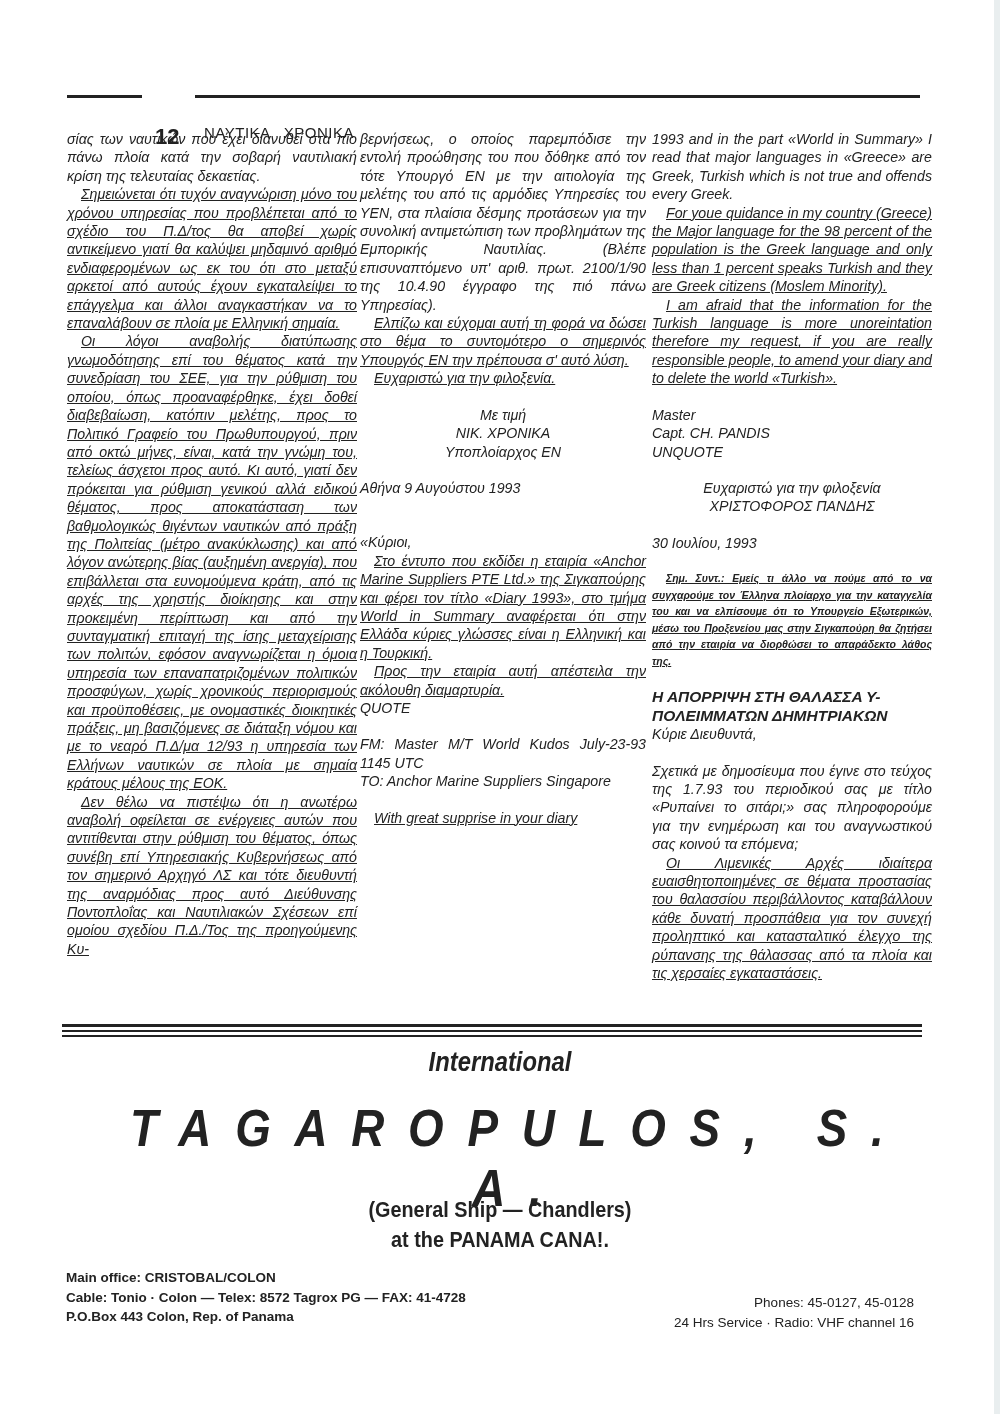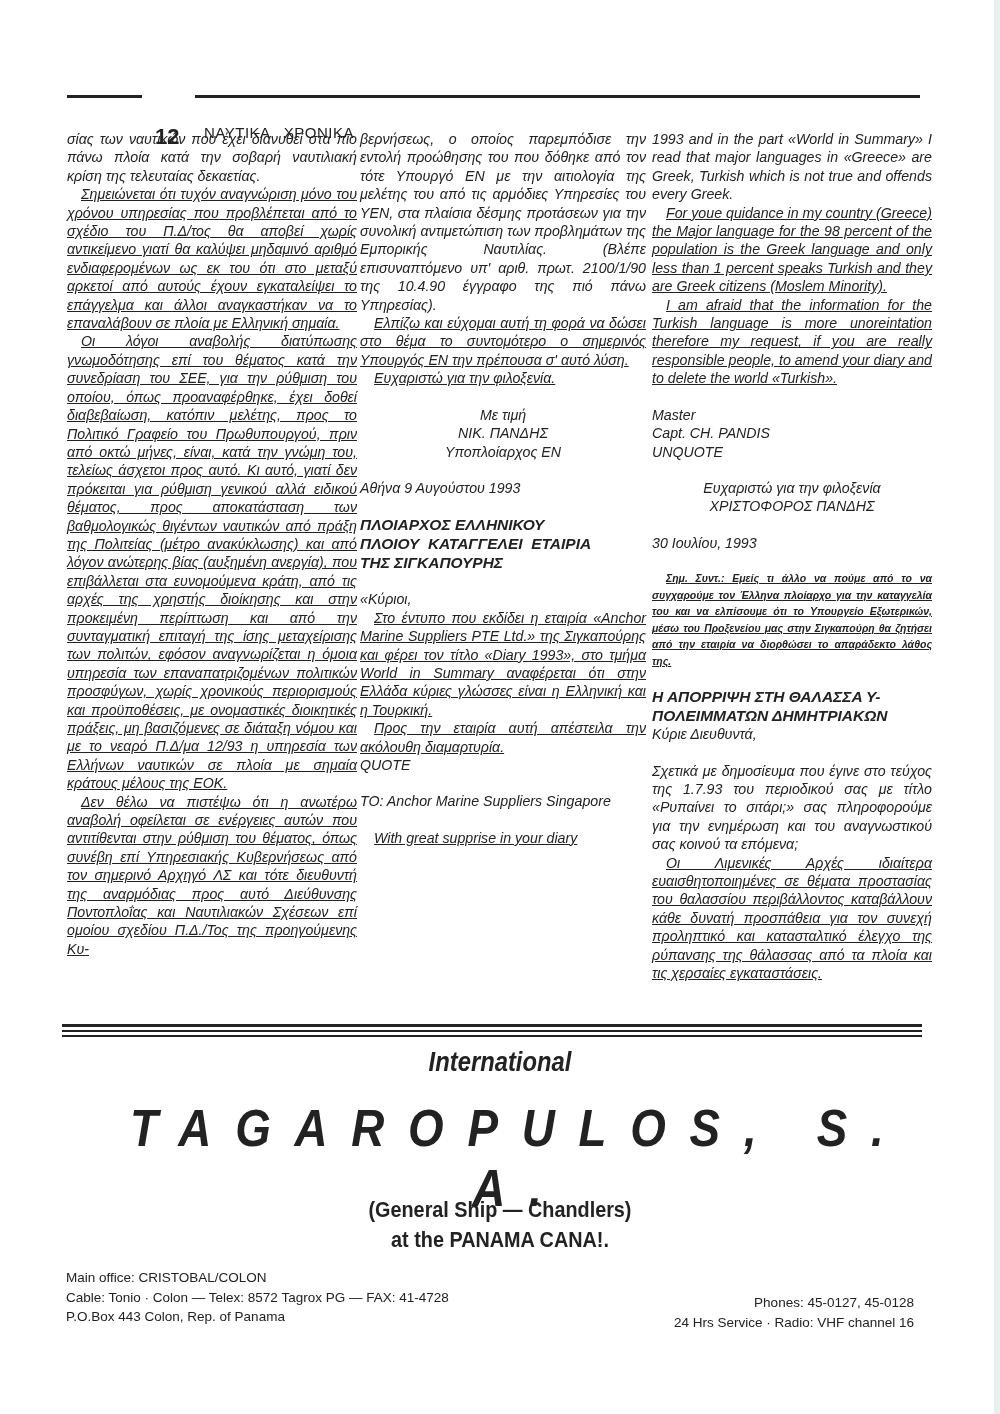--- a/index.html
+++ b/index.html
@@ -35,21 +35,21 @@
   .footer-rule { position: absolute; left: 62px; width: 860px; background: #222; }
   .fr1 { top: 1024px; height: 3px; }
   .fr2 { top: 1030px; height: 2px; }
   .fr3 { top: 1035px; height: 2px; }
 
   .ad { position: absolute; left: 0; width: 1000px; text-align: center; color: #222; }
   .ad-intl { top: 1046px; font-size: 28px; font-style: italic; font-weight: bold; transform: scaleX(0.85); }
   .ad-name { top: 1098px; font-size: 52px; font-style: italic; font-weight: bold; letter-spacing: 27px; transform: scaleX(0.88); padding-left: 20px; }
   .ad-sub1 { top: 1197px; font-size: 22px; font-weight: bold; transform: scaleX(0.9); }
   .ad-sub2 { top: 1227px; font-size: 22px; font-weight: bold; transform: scaleX(0.9); }
-  .ad-left { position: absolute; left: 66px; top: 1268px; font-size: 13.5px; font-weight: normal; line-height: 19.5px; color: #222; }
+  .ad-left { position: absolute; left: 66px; top: 1268px; font-size: 13.5px; font-weight: bold; line-height: 19.5px; color: #222; }
   .ad-right { position: absolute; right: 86px; top: 1293px; font-size: 13.5px; line-height: 20px; text-align: right; color: #222; }
 </style>
 </head>
 <body>
 
 <div class="page-edge"></div>
 
 <div>
   <div class="hdr-rule-left"></div>
   <div class="hdr-num">12</div>
@@ -63,36 +63,32 @@
   <p class="ind">Οι λόγοι αναβολής διατύπωσης γνωμοδότησης επί του θέματος κατά την συνεδρίαση του ΣΕΕ, για την ρύθμιση του οποίου, όπως προαναφέρθηκε, έχει δοθεί διαβεβαίωση, κατόπιν μελέτης, προς το Πολιτικό Γραφείο του Πρωθυπουργού, πριν από οκτώ μήνες, είναι, κατά την γνώμη του, τελείως άσχετοι προς αυτό. Κι αυτό, γιατί δεν πρόκειται για ρύθμιση γενικού αλλά ειδικού θέματος, προς αποκατάσταση των βαθμολογικώς θιγέντων ναυτικών από πράξη της Πολιτείας (μέτρο ανακύκλωσης) και από λόγον ανώτερης βίας (αυξημένη ανεργία), που επιβάλλεται στα ευνομούμενα κράτη, από τις αρχές της χρηστής διοίκησης και στην προκειμένη περίπτωση και από την συνταγματική επιταγή της ίσης μεταχείρισης των πολιτών, εφόσον αναγνωρίζεται η όμοια υπηρεσία των επαναπατριζομένων πολιτικών προσφύγων, χωρίς χρονικούς περιορισμούς και προϋποθέσεις, με ονομαστικές διοικητικές πράξεις, μη βασιζόμενες σε διάταξη νόμου και με το νεαρό Π.Δ/μα 12/93 η υπηρεσία των Ελλήνων ναυτικών σε πλοία με σημαία κράτους μέλους της ΕΟΚ.</p>
   <p class="ind">Δεν θέλω να πιστέψω ότι η ανωτέρω αναβολή οφείλεται σε ενέργειες αυτών που αντιτίθενται στην ρύθμιση του θέματος, όπως συνέβη επί Υπηρεσιακής Κυβερνήσεως από τον σημερινό Αρχηγό ΛΣ και τότε διευθυντή της αναρμόδιας προς αυτό Διεύθυνσης Ποντοπλοΐας και Ναυτιλιακών Σχέσεων επί ομοίου σχεδίου Π.Δ./Τος της προηγούμενης Κυ-</p>
 </div>
 
 <div id="col2" class="col">
   <p>βερνήσεως, ο οποίος παρεμπόδισε την εντολή προώθησης του που δόθηκε από τον τότε Υπουργό ΕΝ με την αιτιολογία της μελέτης του από τις αρμόδιες Υπηρεσίες του ΥΕΝ, στα πλαίσια δέσμης προτάσεων για την συνολική αντιμετώπιση των προβλημάτων της Εμπορικής Ναυτιλίας. (Βλέπε επισυναπτόμενο υπ' αριθ. πρωτ. 2100/1/90 της 10.4.90 έγγραφο της πιό πάνω Υπηρεσίας).</p>
   <p class="ind">Ελπίζω και εύχομαι αυτή τη φορά να δώσει στο θέμα το συντομότερο ο σημερινός Υπουργός ΕΝ την πρέπουσα σ' αυτό λύση.</p>
   <p class="ind">Ευχαριστώ για την φιλοξενία.</p>
   <div class="gap"></div>
   <p class="center">Με τιμή</p>
-  <p class="center">ΝΙΚ. ΠΑΝΔΗΣ</p>
+  <p class="center">ΝΙΚ. ΧΡΟΝΙΚΑ</p>
   <p class="center">Υποπλοίαρχος ΕΝ</p>
   <div class="gap"></div>
   <p>Αθήνα 9 Αυγούστου 1993</p>
   <div class="gap"></div>
-  <h3>
-    <div>ΠΛΟΙΑΡΧΟΣ ΕΛΛΗΝΙΚΟΥ</div>
-    <div style="white-space:pre;">ΠΛΟΙΟΥ  ΚΑΤΑΓΓΕΛΕΙ  ΕΤΑΙΡΙΑ</div>
-    <div>ΤΗΣ ΣΙΓΚΑΠΟΥΡΗΣ</div>
-  </h3>
   <div class="gap"></div>
   <p>«Κύριοι,</p>
   <p class="ind">Στο έντυπο που εκδίδει η εταιρία «Anchor Marine Suppliers PTE Ltd.» της Σιγκαπούρης και φέρει τον τίτλο «Diary 1993», στο τμήμα World in Summary αναφέρεται ότι στην Ελλάδα κύριες γλώσσες είναι η Ελληνική και η Τουρκική.</p>
   <p class="ind">Προς την εταιρία αυτή απέστειλα την ακόλουθη διαμαρτυρία.</p>
   <p>QUOTE</p>
   <div class="gap"></div>
+  <p>FM: Master M/T World Kudos July-23-93 1145 UTC</p>
   <p>TO: Anchor Marine Suppliers Singapore</p>
   <div class="gap"></div>
   <p class="ind">With great supprise in your diary</p>
 </div>
 
 <div id="col3" class="col">
   <p>1993 and in the part «World in Summary» I read that major languages in «Greece» are Greek, Turkish which is not true and offends every Greek.</p>
   <p class="ind">For youe quidance  in my country (Greece) the Major language for the 98 percent of the population is the Greek language and only less than 1 percent speaks Turkish and they are Greek citizens (Moslem Minority).</p>
   <p class="ind">I am afraid that the information for the Turkish language is more unoreintation therefore my request, if you are really responsible people, to amend your diary and to delete the world «Turkish».</p>
   <div class="gap"></div>

